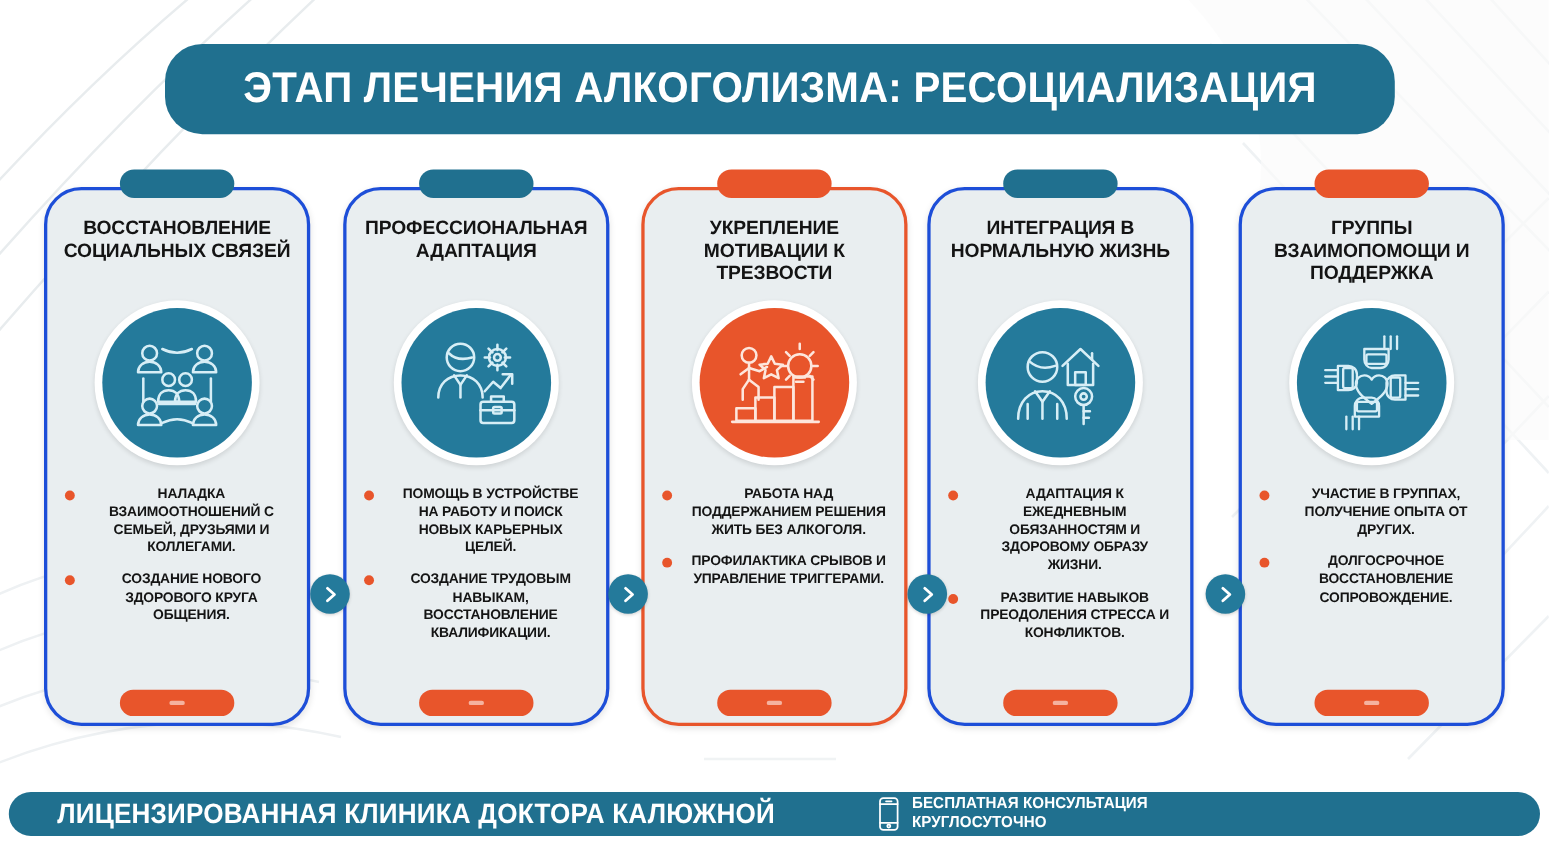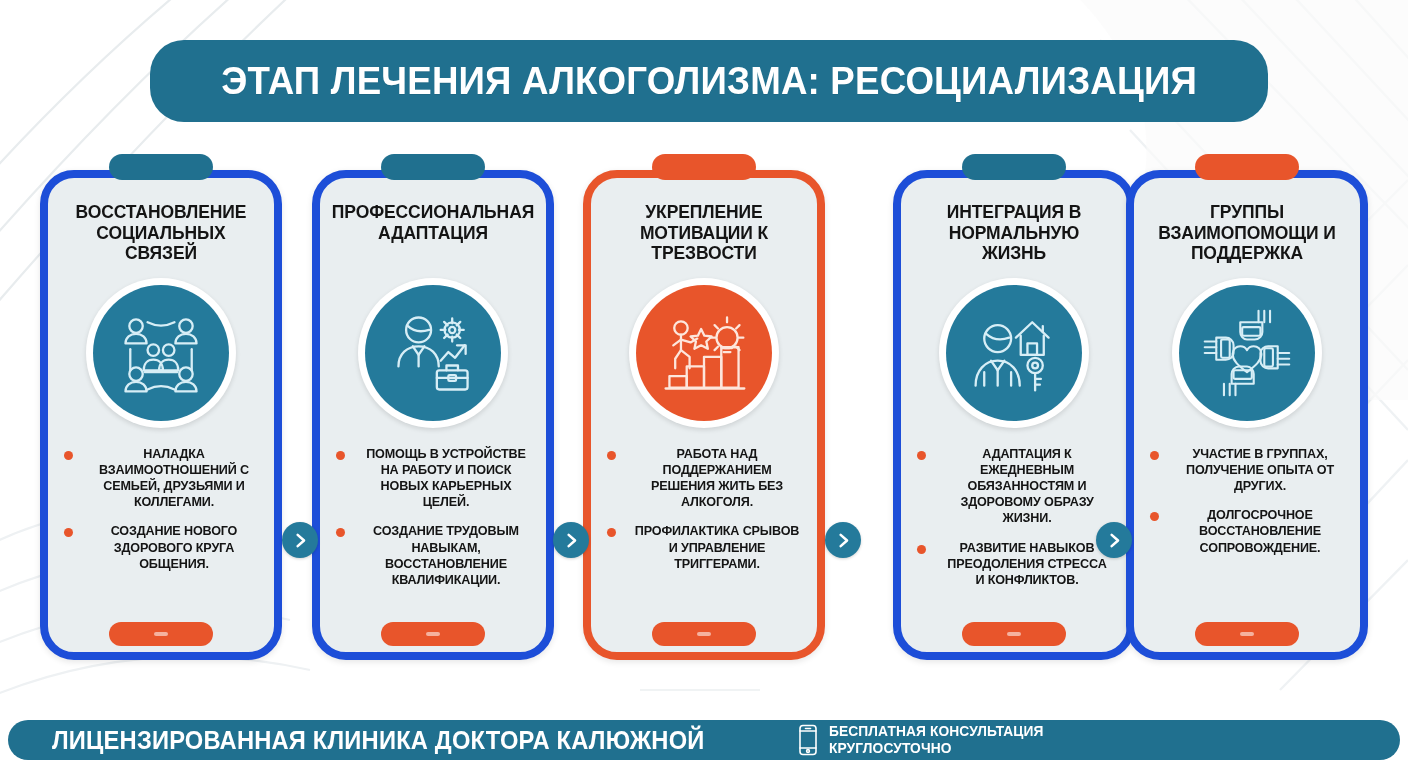--- a/index.html
+++ b/index.html
@@ -57,31 +57,31 @@
 
   .card-slot {
     position: absolute;
     top: 0;
     width: 242px;
     height: 530px;
   }
   .card-slot.s0 { left: 40px; }
   .card-slot.s1 { left: 312px; }
   .card-slot.s2 { left: 583px; }
-  .card-slot.s3 { left: 893px; padding-left: 41px; }
+  .card-slot.s3 { left: 843px; padding-left: 41px; }
   .card-slot.s4 { left: 1126px; }
 
   .card {
     position: absolute;
     left: 0;
     top: 20px;
     width: 242px;
     height: 490px;
     background: #e9eef0;
-    border: 8px solid #1d4ed8;
+    border: 3px solid #1d4ed8;
     border-radius: 34px;
     box-shadow: 0 2px 6px rgba(0,0,0,.10);
     padding: 24px 12px 14px 12px;
     display: flex;
     flex-direction: column;
     align-items: center;
     overflow: hidden;
   }
   .card.accent { border-color: #e8552b; align-items: center; }
 

